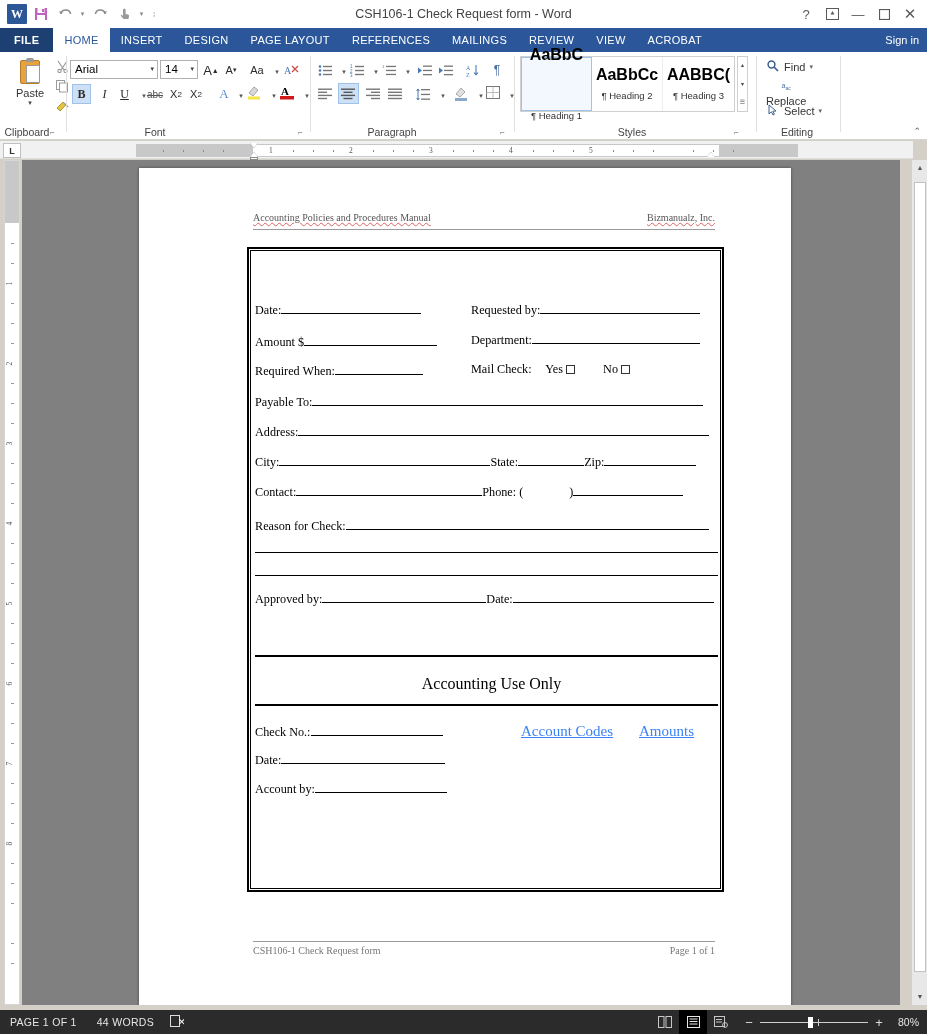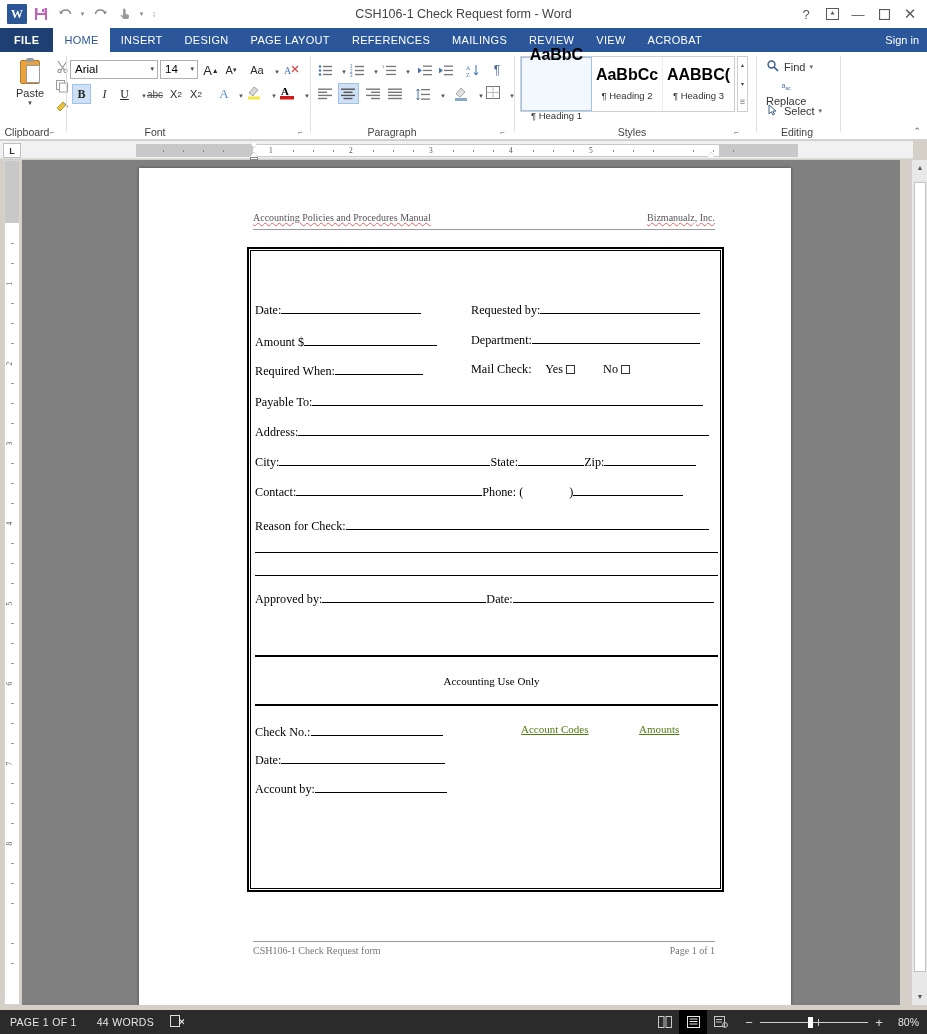--- a/index.html
+++ b/index.html
@@ -221,26 +221,26 @@
     position: absolute; left: 6px; font-family: "Liberation Serif", serif;
     font-size: 12.2px; color: #000; white-space: nowrap;
   }
   .fill { border-bottom: 1px solid #000; display: inline-block; height: 13px; }
   .chk {
     display: inline-block; width: 9px; height: 9px; border: 1px solid #333;
     vertical-align: -1px; margin-left: 3px;
   }
   .hrule { position: absolute; left: 6px; height: 0; border-top: 2px solid #000; }
   .acct-hdr {
-    position: absolute; font-family: "Liberation Serif", serif; font-size: 11px;
-    color: #4d7c0f; text-decoration: underline;
+    position: absolute; font-family: "Liberation Serif", serif; font-size: 15px;
+    color: #3b82f6; text-decoration: underline;
   }
   .use-only {
     position: absolute; left: 0; width: 100%; text-align: center;
-    font-family: "Liberation Serif", serif; font-size: 11px; color: #000; padding-left: 12px;
+    font-family: "Liberation Serif", serif; font-size: 16px; color: #000; padding-left: 12px;
   }
 
   
   .doc-footer {
     position: absolute; left: 114px; top: 773px; width: 462px;
     border-top: 1px solid #9a9a9a; padding-top: 3px;
     display: flex; justify-content: space-between;
     font-family: "Liberation Serif", serif; font-size: 10px; color: #777;
   }
 

